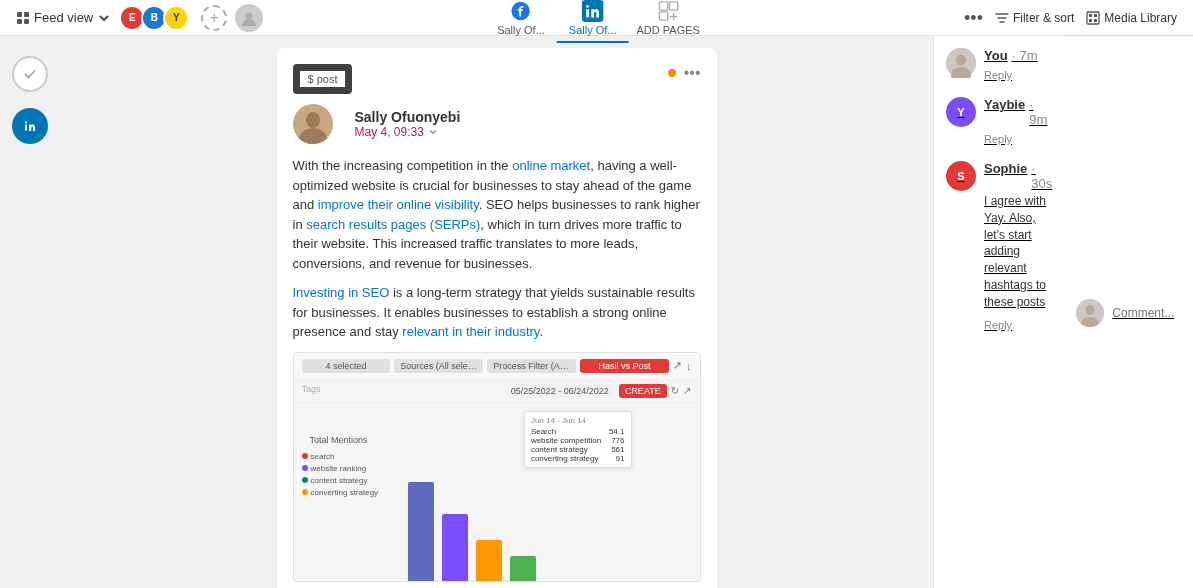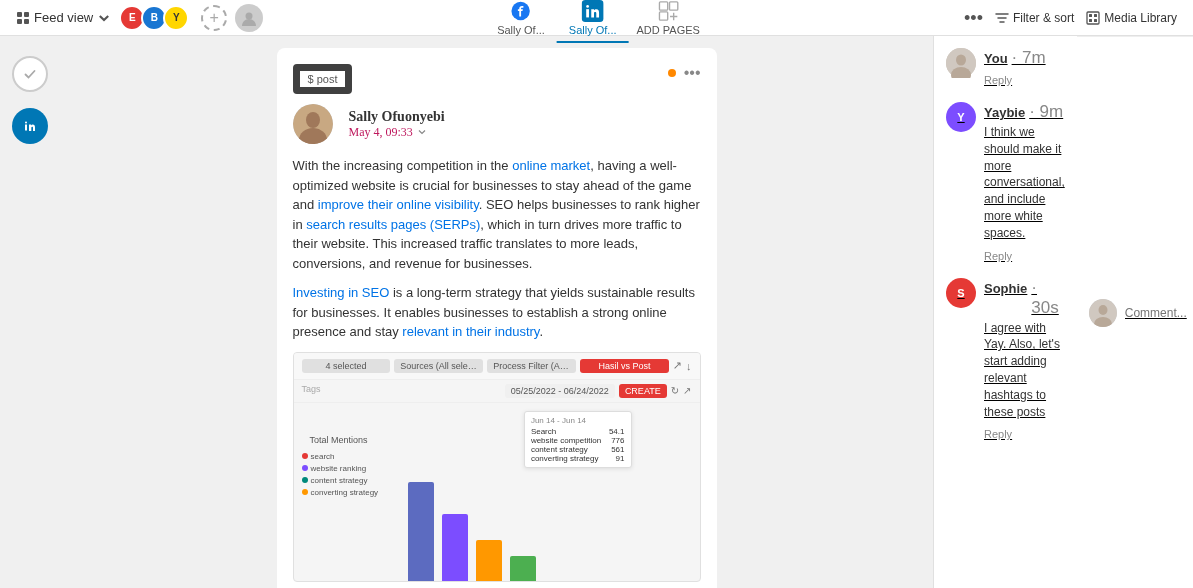--- a/index.html
+++ b/index.html
@@ -42,21 +42,21 @@
     .check-btn { width: 36px; height: 36px; border-radius: 50%; border: 2px solid #ccc; background: #fff; display: flex; align-items: center; justify-content: center; cursor: pointer; color: #999; }
     .linkedin-btn { width: 36px; height: 36px; border-radius: 50%; background: #0077b5; display: flex; align-items: center; justify-content: center; cursor: pointer; color: #fff; font-size: 13px; font-weight: bold; }
 
     
     .post-area { flex: 1; background: #f0f0f0; padding: 12px; overflow-y: auto; }
     .post-card { background: #fff; border-radius: 8px; padding: 16px; max-width: 440px; margin: 0 auto; }
     .post-header { display: flex; justify-content: space-between; align-items: flex-start; margin-bottom: 10px; }
     .post-tag { background: #fff; border: 7px solid #404040; border-radius: 4px; font-size: 11px; padding: 2px 8px; color: #555; }
     .post-actions { display: flex; align-items: center; gap: 8px; }
     .orange-dot { width: 8px; height: 8px; border-radius: 50%; background: #f80; }
-    .post-author { display: flex; align-items: center; gap: 16px; margin-bottom: 12px; font-family: Liberation Serif, serif; }
+    .post-author { display: flex; align-items: center; gap: 22px; margin-bottom: 12px; }
     .author-avatar { width: 40px; height: 40px; border-radius: 50%; background: #ccc; overflow: hidden; display: flex; align-items: center; justify-content: center; flex-shrink: 0; }
     .author-info { display: flex; flex-direction: column; }
     .author-name { font-size: 14px; font-weight: 600; color: #333; }
     .post-date { font-size: 12px; color: #be185d; display: flex; align-items: center; gap: 4px; }
     .post-text { font-size: 13px; color: #333; line-height: 1.5; margin-bottom: 10px; }
     .post-text .link { color: #0073e6; }
     .post-image-placeholder { background: #f5f5f5; border: 1px solid #e0e0e0; border-radius: 4px; height: 230px; overflow: hidden; }
     .chart-filters { display: flex; gap: 4px; padding: 6px 8px; background: #f8f8f8; border-bottom: 1px solid #eee; }
     .filter-pill { background: #e0e0e0; border-radius: 3px; font-size: 9px; padding: 2px 6px; color: #555; flex: 1; text-align: center; white-space: nowrap; overflow: hidden; text-overflow: ellipsis; }
     .filter-pill.red { background: #e53935; color: #fff; }
@@ -76,21 +76,21 @@
     
     .right-panel { width: 260px; background: #fff; border-left: 1px solid #e0e0e0; display: flex; flex-direction: row; flex-shrink: 0; overflow-y: auto; text-decoration: underline; }
     .comment-section { padding: 12px; flex: 1; }
     .comment-item { display: flex; gap: 8px; margin-bottom: 14px; }
     .comment-avatar { width: 30px; height: 30px; border-radius: 50%; flex-shrink: 0; display: flex; align-items: center; justify-content: center; font-size: 11px; font-weight: bold; color: #fff; }
     .comment-avatar.yaybie { background: #7c4dff; }
     .comment-avatar.sophie { background: #e53935; }
     .comment-body { flex: 1; }
     .comment-header { display: flex; align-items: baseline; gap: 4px; margin-bottom: 2px; }
     .commenter-name { font-size: 13px; font-weight: 600; color: #333; }
-    .comment-time { font-size: 17px; color: #888; }
+    .comment-time { font-size: 13px; color: #888; }
     .comment-text { font-size: 12px; color: #333; line-height: 1.4; margin-bottom: 4px; }
     .comment-text .mention { color: #0073e6; }
     .reply-link { font-size: 11px; color: #888; cursor: pointer; }
     .comment-input-row { display: flex; align-items: center; gap: 8px; padding: 10px 12px; border-top: 1px solid #eee; }
     .commenter-avatar-small { width: 28px; height: 28px; border-radius: 50%; background: #ccc; flex-shrink: 0; overflow: hidden; }
     .comment-input { flex: 1; border: none; outline: none; font-size: 12px; color: #999; background: transparent; }
     .you-avatar-photo { width: 30px; height: 30px; border-radius: 50%; background: #d0c8c0; display: flex; align-items: center; justify-content: center; }
   </style>
 </head>
 <body>
@@ -319,23 +319,20 @@
         </div>
       </div>
 
       <div class="comment-item">
         <div class="comment-avatar yaybie">Y</div>
         <div class="comment-body">
           <div class="comment-header">
             <span class="commenter-name">Yaybie</span>
             <span class="comment-time">· 9m</span>
           </div>
-          <div class="comment-text">
-            I think we should make it more conversational, and include more white spaces.
-          </div>
           <span class="reply-link">Reply</span>
         </div>
       </div>
 
       <div class="comment-item">
         <div class="comment-avatar sophie">S</div>
         <div class="comment-body">
           <div class="comment-header">
             <span class="commenter-name">Sophie</span>
             <span class="comment-time">· 30s</span>

